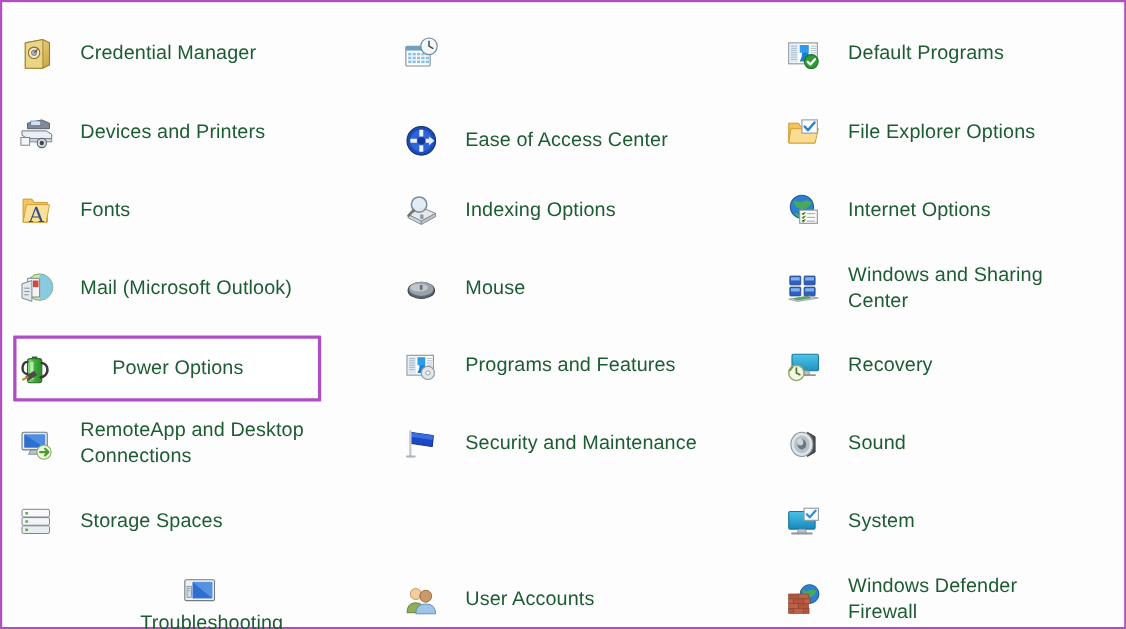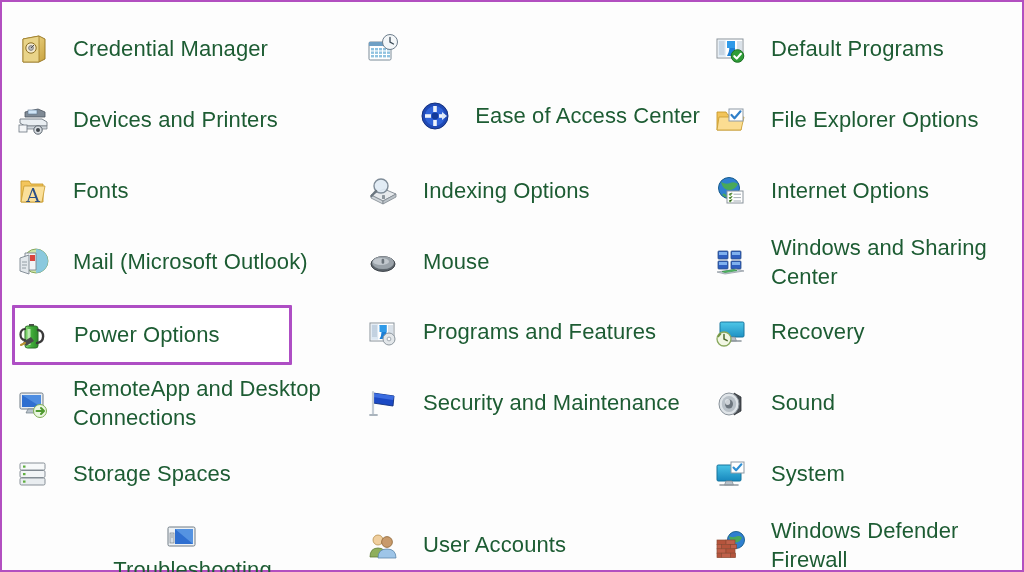--- a/index.html
+++ b/index.html
@@ -28,21 +28,21 @@
   }
   .cp-icon{
     width:38px;height:38px;
     flex:0 0 38px;
     display:flex;align-items:center;justify-content:center;
   }
   .cp-icon svg{display:block;}
   .cp-label{
     margin-left:21px;
     color:#1d5c33;
-    font-size:22px;
+    font-size:18px;
     line-height:1.33;
     letter-spacing:0.1px;
     white-space:pre-line;
     font-weight:400;
   }
   .cp-item.highlight{
     border:3px solid #ae4ec4;
     border-radius:1px;
     background:#ffffff;
   }
@@ -101,21 +101,21 @@
    <circle cx="20" cy="16" r="12" fill="#cfe6a8" stroke="#6e9440" stroke-width="0.8"></circle>
    <path d="M20 4 a12 12 0 0 1 0 24" fill="#7fc3e8" opacity="0.85"></path>
    <path d="M9 8 h11 v17 h-11 z" fill="#f2f4f6" stroke="#7b8690" stroke-width="0.9"></path>
    <path d="M4 13 L13 10 L13 29 L4 26 Z" fill="#e3e8ec" stroke="#7b8690" stroke-width="0.9"></path>
    <rect x="14" y="10" width="5" height="6" fill="#d9453e"></rect>
    <path d="M6 17 h5 M6 20 h5 M6 23 h4" stroke="#8b959d" stroke-width="0.9"></path>
           </svg>
         </span>
         <span class="cp-label">Mail (Microsoft Outlook)</span>
       </div>
-      <div class="cp-item highlight" style="left: 10px; top: 303px; width: 280px; height: 60px;">
+      <div class="cp-item highlight" style="left: 10px; top: 303px; width: 280px; height: 60px; gap: 28px;">
         <span class="cp-icon">
           <svg width="34" height="34" viewBox="0 0 34 34" xmlns="http://www.w3.org/2000/svg">
    <defs>
               <linearGradient id="gP" x1="0" y1="0" x2="1" y2="0">
      <stop offset="0" stop-color="#8fe07a"></stop>
                 <stop offset="0.5" stop-color="#41ad3a"></stop>
                 <stop offset="1" stop-color="#2d8a2a"></stop>
               </linearGradient>
             </defs>
    <path d="M12 6 h5 v2 h-5 z" fill="#4f4f4f"></path>
@@ -192,21 +192,21 @@
               <rect x="9" y="23" width="3" height="2.4"></rect>
               <rect x="13" y="23" width="3" height="2.4"></rect>
               <rect x="17" y="23" width="3" height="2.4"></rect>
               <rect x="21" y="23" width="3" height="2.4"></rect>
    </g>
    <circle cx="24" cy="10" r="7.5" fill="#f4f7f9" stroke="#6d7e8c" stroke-width="1"></circle>
    <path d="M24 5.5 V10 L27.5 12" stroke="#3b4b57" stroke-width="1.3" fill="none" stroke-linecap="round"></path>
           </svg>
         </span>
       </div>
-      <div class="cp-item" style="left: 362px; top: 86px; width: 336px; height: 56px; justify-content: flex-end;">
+      <div class="cp-item" style="left: 362px; top: 98px; width: 336px; height: 56px;">
         <span class="cp-icon">
           <svg width="34" height="34" viewBox="0 0 34 34" xmlns="http://www.w3.org/2000/svg">
    <circle cx="17" cy="17" r="13" fill="#1f49b5" stroke="#13307d" stroke-width="1"></circle>
    <circle cx="17" cy="17" r="10" fill="#2f63d8"></circle>
    <g fill="#eef3fb">
      <path d="M15.2 7 h3.6 v6 h-3.6 z"></path>
      <path d="M15.2 21 h3.6 v6 h-3.6 z"></path>
      <path d="M7 15.2 v3.6 h6 v-3.6 z"></path>
      <path d="M21 15.2 v3.6 h6 v-3.6 z"></path>
    </g>

